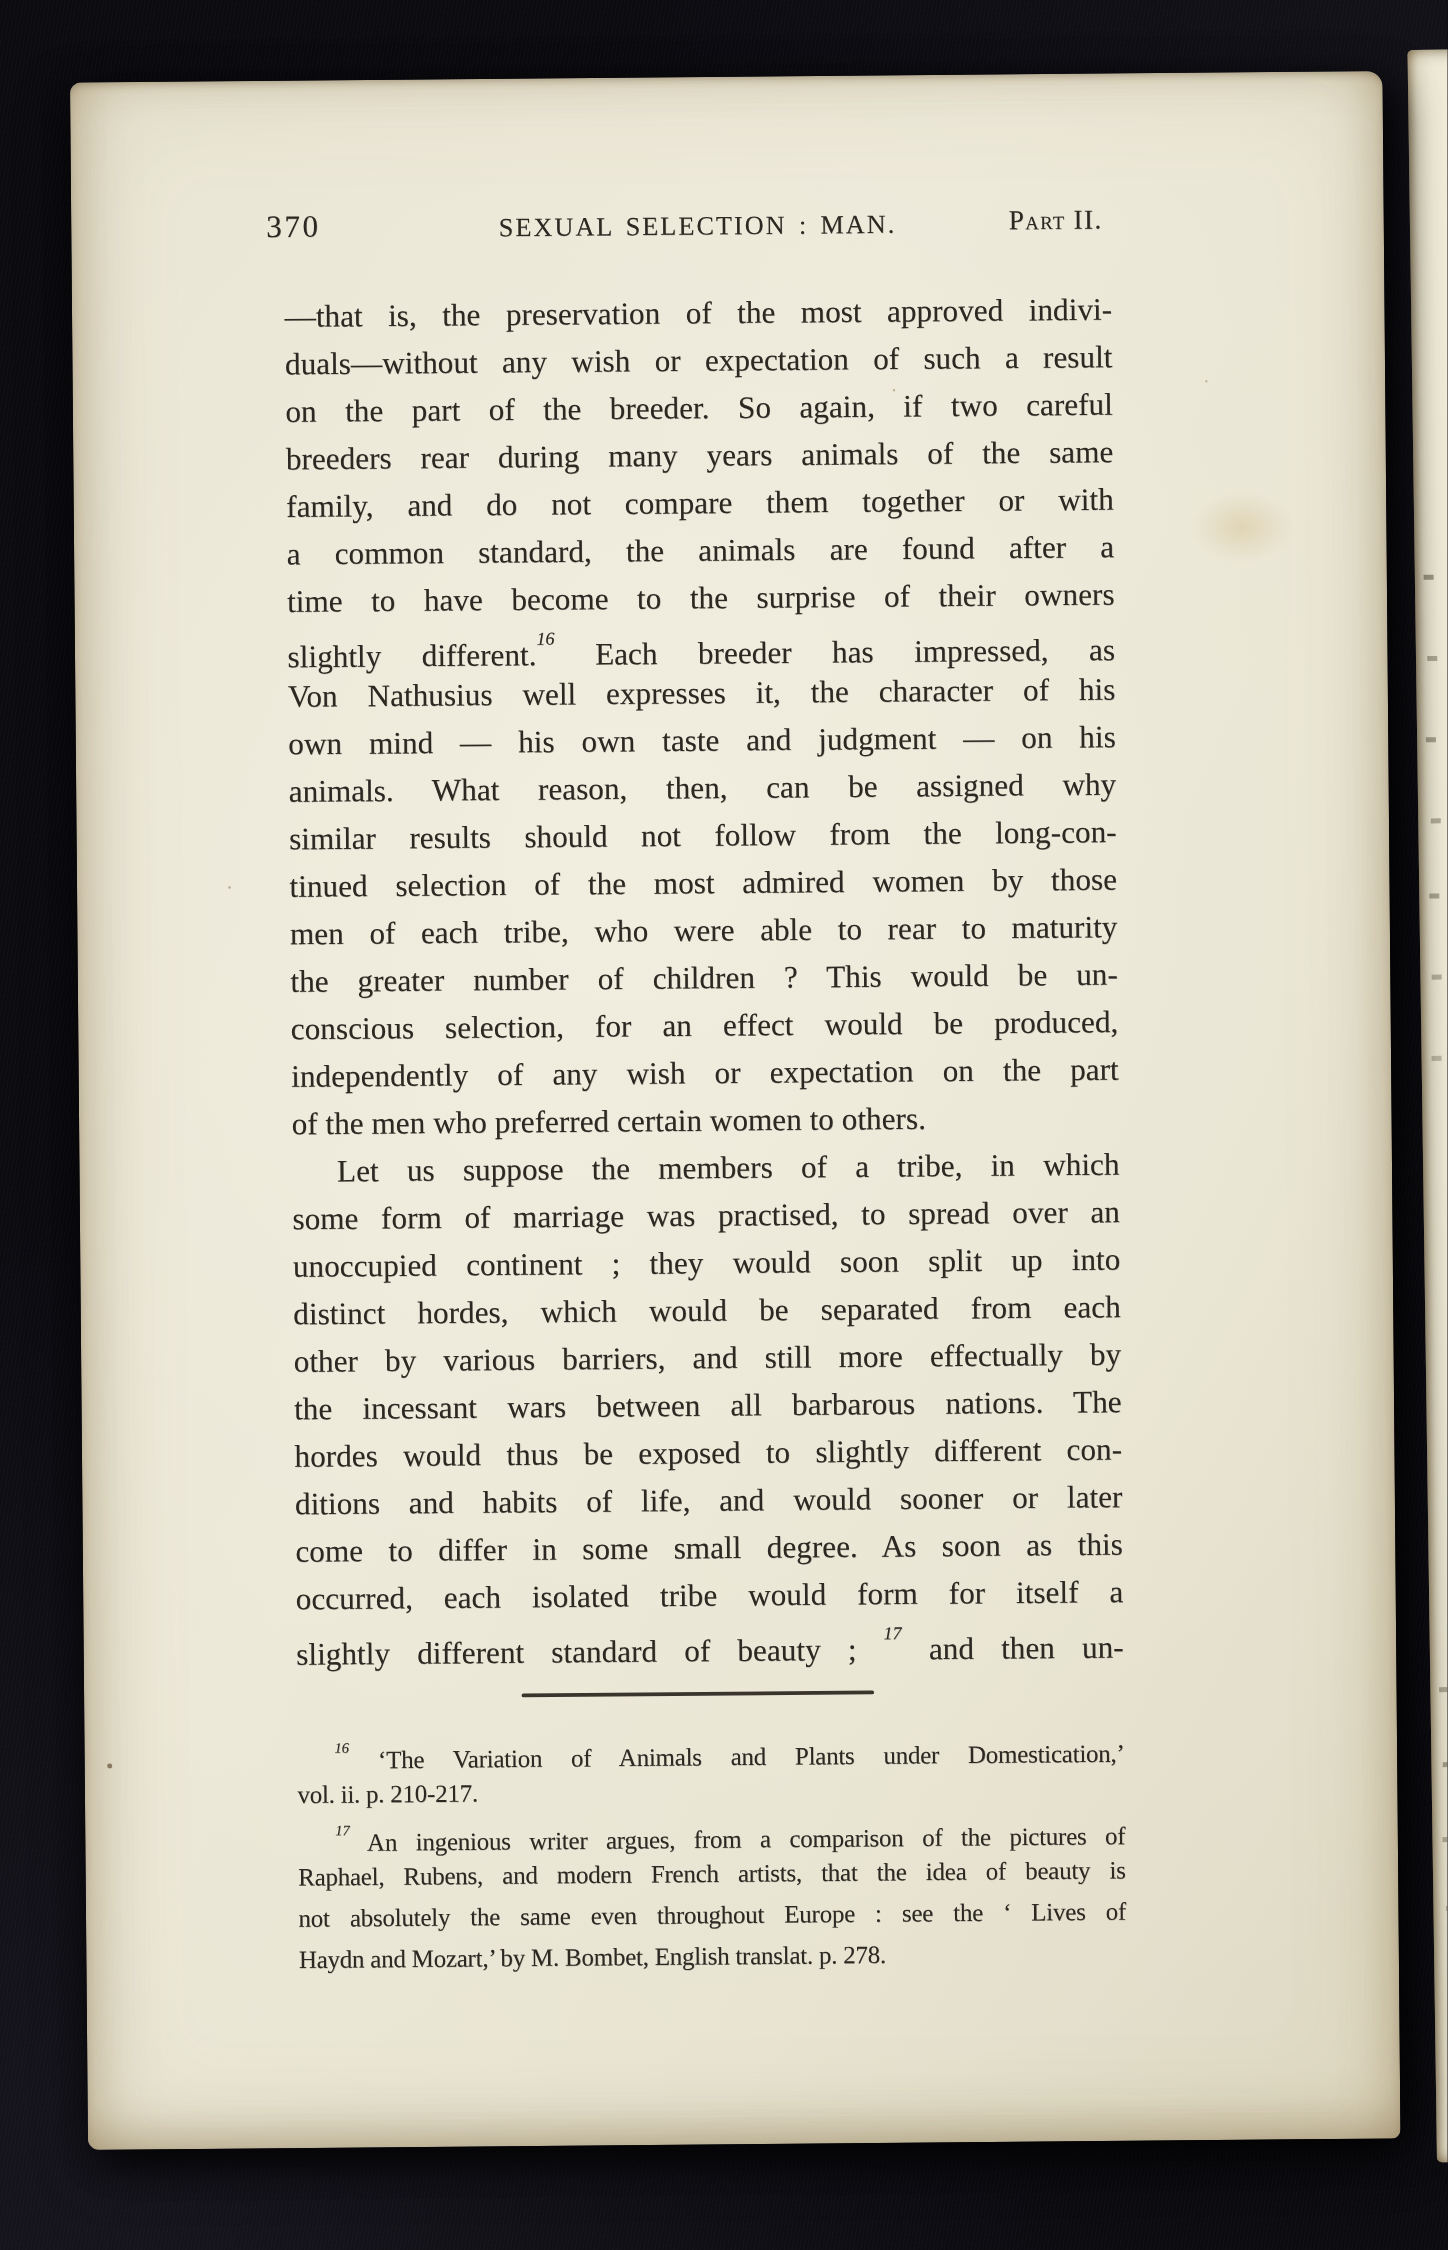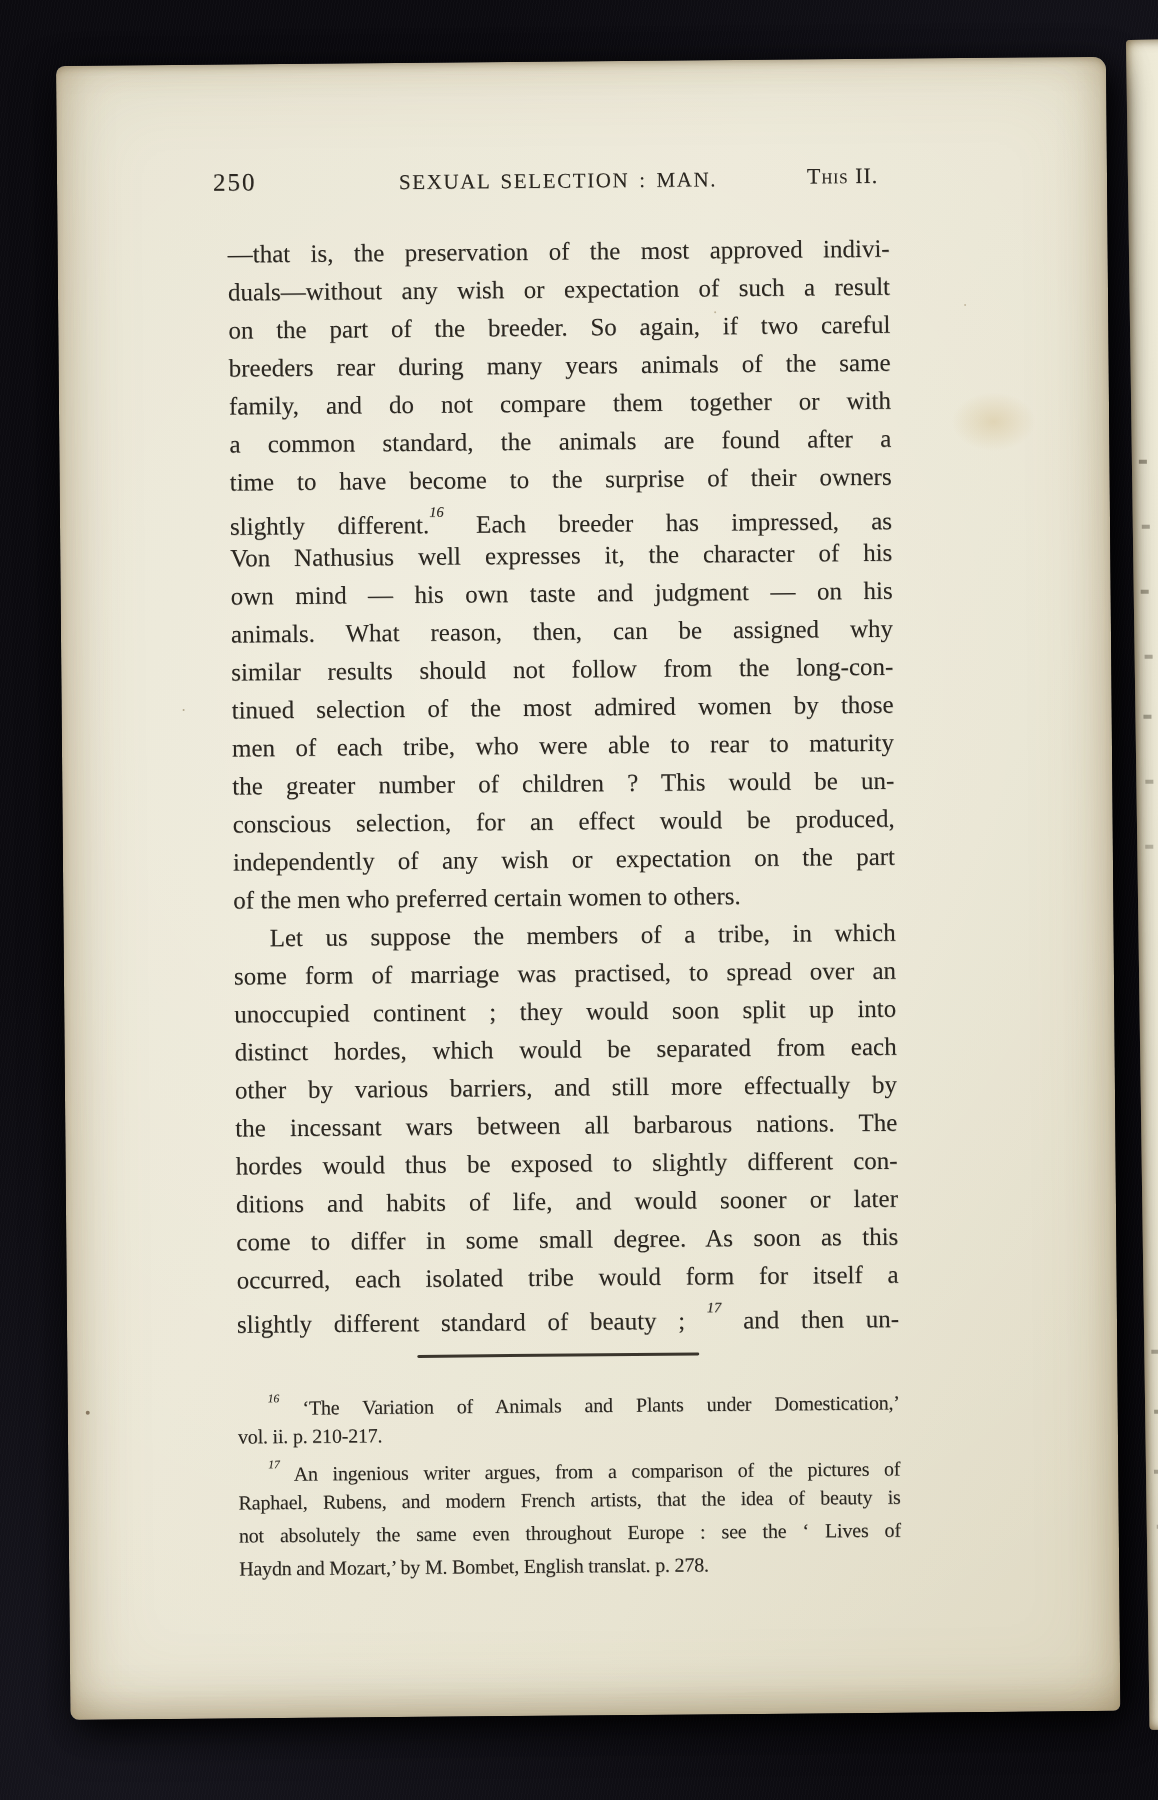--- a/index.html
+++ b/index.html
@@ -86,23 +86,23 @@
 
 <div class="photo">
 
   <div class="page-next">
     <div class="frags"></div>
   </div>
 
   <div class="page-main">
     <div class="specks"></div>
 
-    <div class="pageno">250</div>
+    <div class="pageno">370</div>
     <div class="running">SEXUAL SELECTION : MAN.</div>
-    <div class="part">This II.</div>
+    <div class="part">Part II.</div>
 
     <div class="bodytext">
       <div class="bl">—that is, the preservation of the most approved indivi-</div>
       <div class="bl">duals—without any wish or expectation of such a result</div>
       <div class="bl">on the part of the breeder. So again, if two careful</div>
       <div class="bl">breeders rear during many years animals of the same</div>
       <div class="bl">family, and do not compare them together or with</div>
       <div class="bl">a common standard, the animals are found after a</div>
       <div class="bl">time to have become to the surprise of their owners</div>
       <div class="bl"><span>slightly different.</span><sup class="sup">16</sup><span> Each breeder has impressed, as</span></div>

